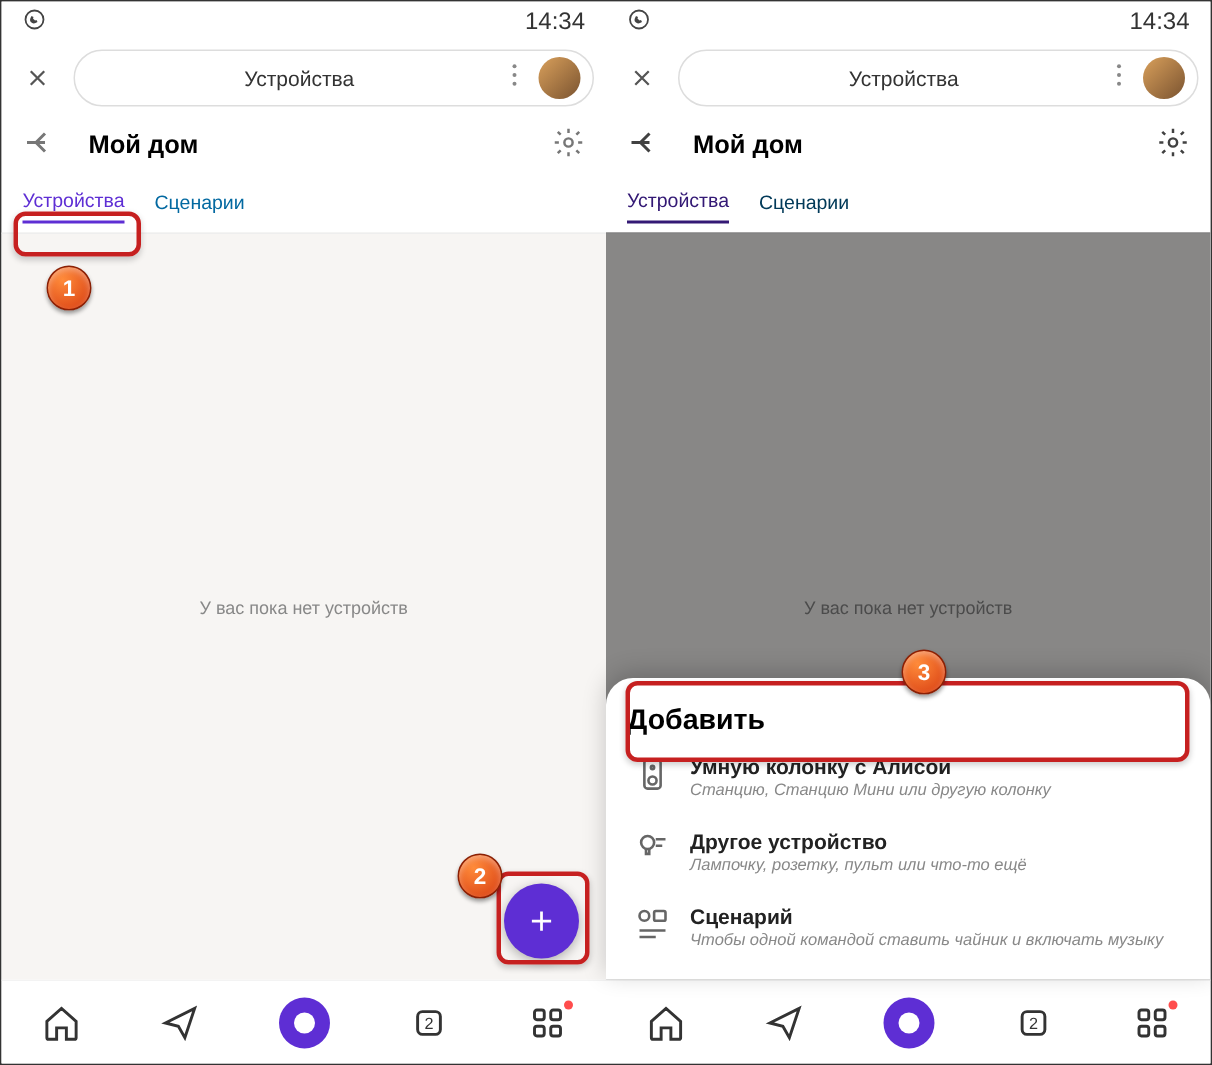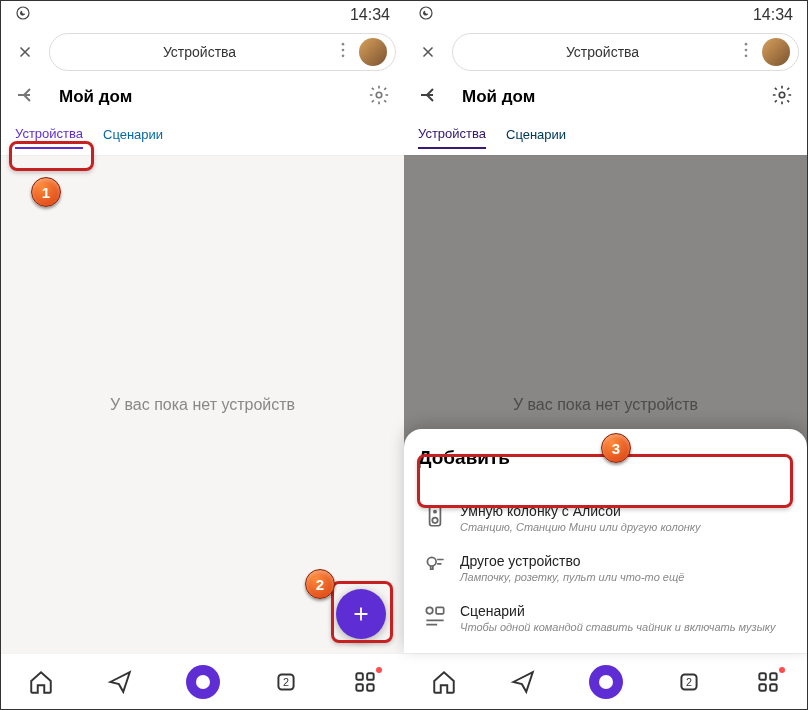--- a/index.html
+++ b/index.html
@@ -23,35 +23,35 @@
 .back-arrow { width:24px; color:#777; }
 .page-title { font-size:17px; font-weight:600; flex:1; }
 .gear { width:22px; color:#777; }
 
 .tabs-row { height:36px; display:flex; align-items:center; padding:0 14px; gap:20px; font-size:13px; }
 .tab { color:#0369a1; padding-bottom:6px; }
 .tab.active { color:#5e2ed4; border-bottom:2px solid #5e2ed4; }
 
 .content-area { flex:1; position:relative; display:flex; flex-direction:column; }
 .empty-area { flex:1; background:#f7f5f3; display:flex; align-items:center; justify-content:center; border-top:1px solid #eee; }
-.empty-text { font-size:16px; color:#888; }
+.empty-text { font-size:12px; color:#888; }
 
 .fab { position:absolute; right:18px; bottom:14px; width:50px; height:50px; border-radius:50%; background:#5e2ed4; display:flex; align-items:center; justify-content:center; color:#fff; font-size:26px; font-weight:300; box-shadow:0 2px 8px rgba(0,0,0,0.3); }
 
 .bottom-nav { height:56px; background:#fff; display:flex; align-items:center; justify-content:space-around; border-top:1px solid #f3f3f3; }
 .nav-item { width:26px; height:26px; display:flex; align-items:center; justify-content:center; color:#333; position:relative; }
 .nav-item.center { width:34px; height:34px; border-radius:50%; background:#5e2ed4; }
 .nav-item.center .inner { width:14px; height:14px; border-radius:50%; background:#fff; }
 .nav-item .dot { position:absolute; top:-2px; right:-4px; width:6px; height:6px; border-radius:50%; background:#ff4d4d; }
 
 .sheet { position:absolute; left:0; right:0; bottom:56px; background:#fff; border-radius:18px 18px 0 0; padding:18px 14px 10px; box-shadow:0 -4px 16px rgba(0,0,0,0.2); }
-.sheet-title { font-size:19px; font-weight:600; margin-bottom:24px; }
+.sheet-title { font-size:19px; font-weight:600; margin-bottom:1px; }
 .sheet-item { display:flex; align-items:flex-start; gap:12px; padding:10px 4px; }
 .sheet-icon { width:26px; height:26px; display:flex; align-items:center; justify-content:center; color:#666; flex-shrink:0; }
-.sheet-text .t1 { font-size:14px; font-weight:400; color:#222; }
+.sheet-text .t1 { font-size:14px; font-weight:700; color:#222; }
 .sheet-text .t2 { font-size:11px; color:#888; margin-top:2px;font-style:italic; }
 
 .callout { position:absolute; border:3px solid #c62020; border-radius:8px; box-shadow:0 2px 4px rgba(0,0,0,0.2); pointer-events:none; }
 .badge { position:absolute; width:30px; height:30px; border-radius:50%; background:radial-gradient(circle at 35% 30%,#ff8b3a,#d63a10); border:1px solid #8a2005; display:flex; align-items:center; justify-content:center; color:#fff; font-weight:700; font-size:15px; box-shadow:0 2px 3px rgba(0,0,0,0.4),inset 0 2px 4px rgba(255,255,255,0.4); pointer-events:none; }
 </style>
 </head>
 <body>
 
 <div class="screens">
 

